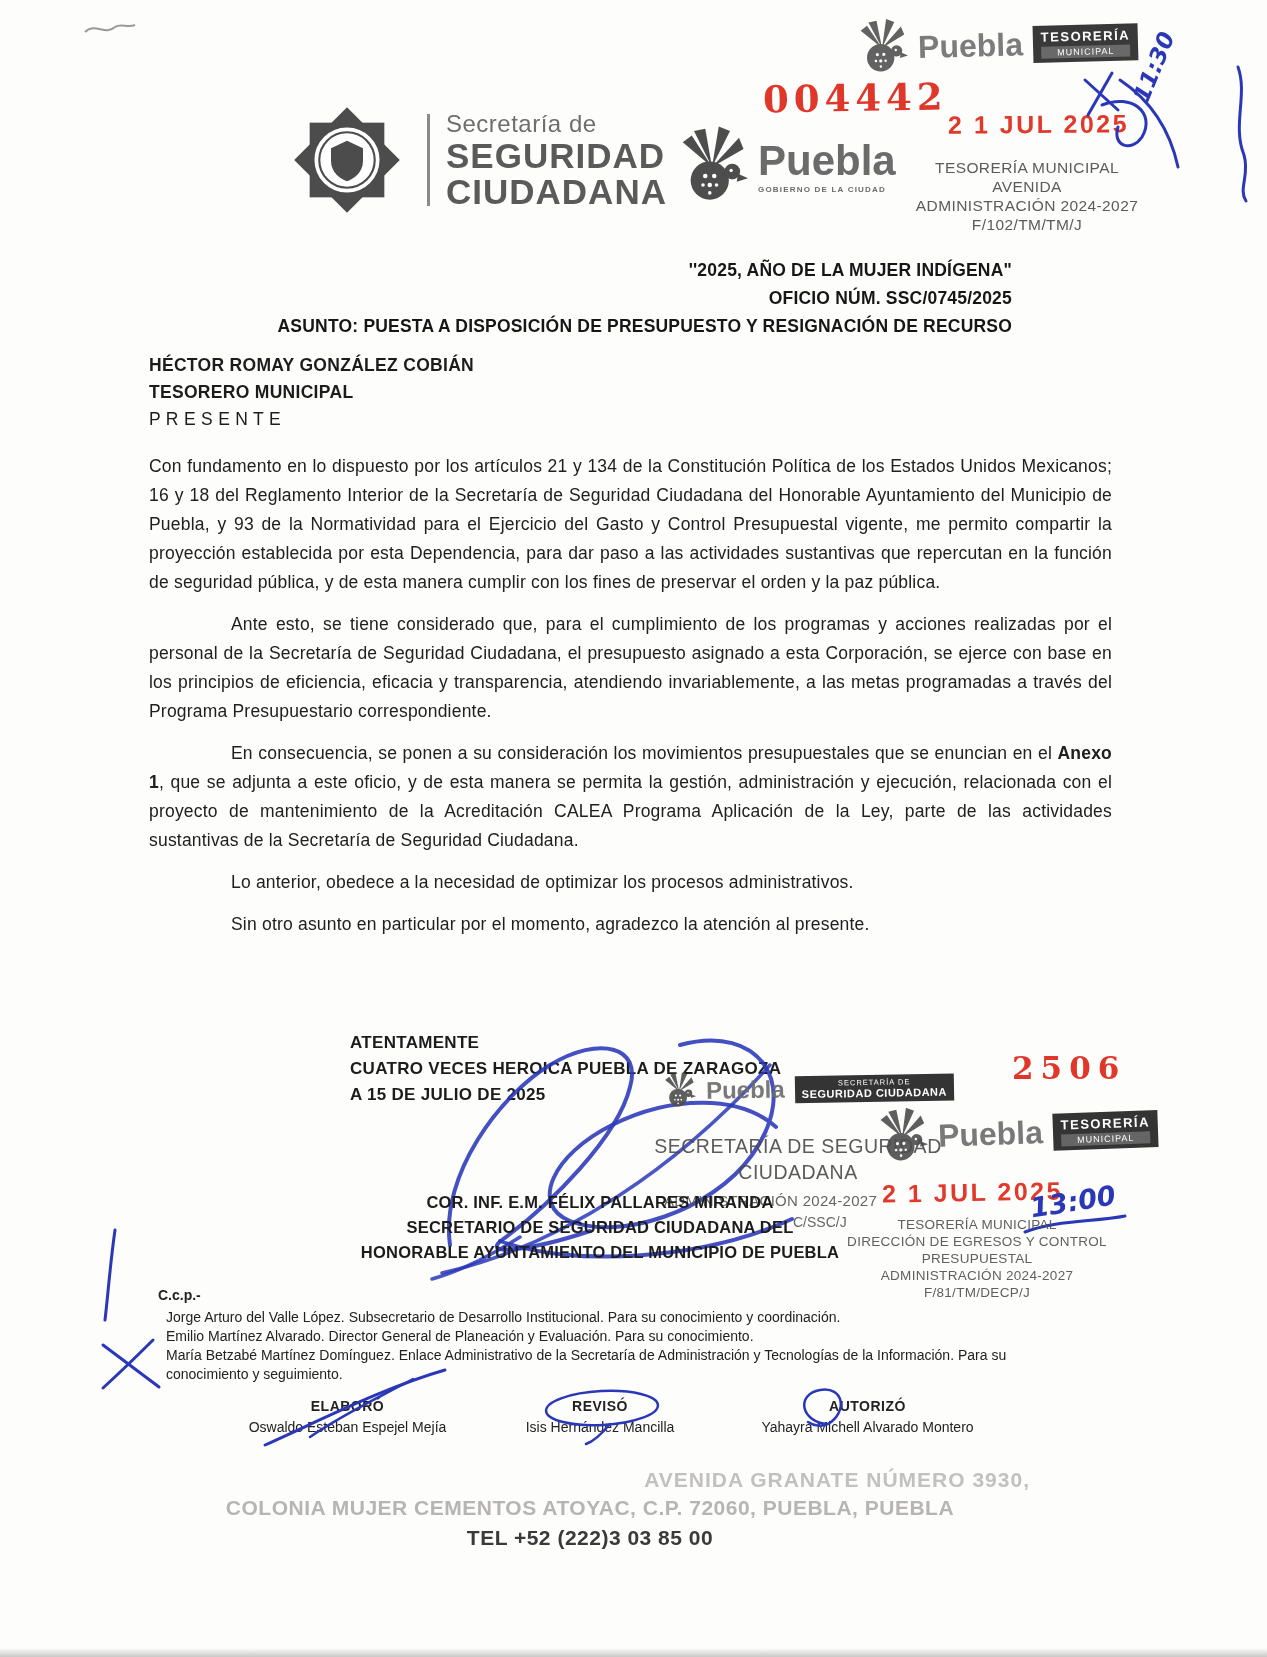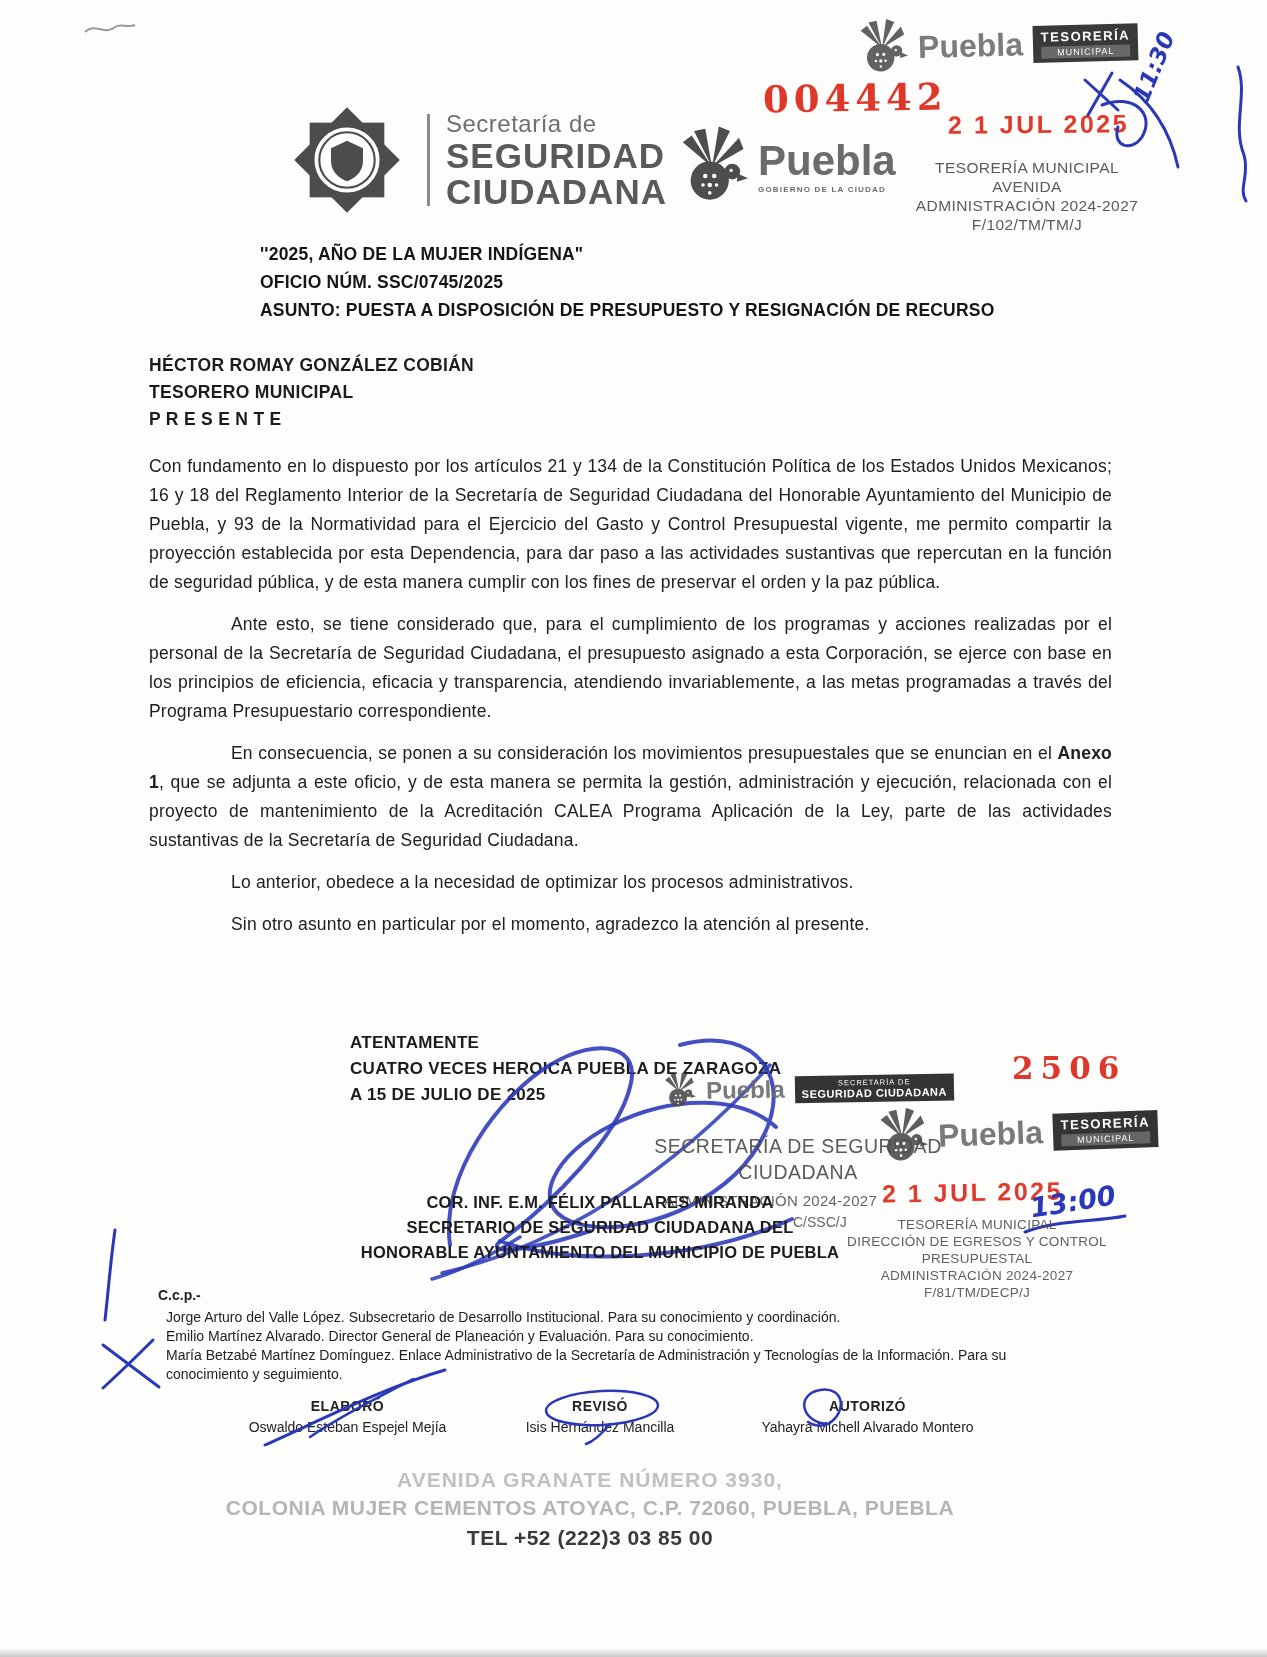--- a/index.html
+++ b/index.html
@@ -42,26 +42,26 @@
   .folio-bottom{left:1012px;top:1050px;font-size:31px;letter-spacing:7px;}
   .red-date{font-weight:700;color:#e03a2c;letter-spacing:2.5px;font-size:25px;}
   .date-top{left:948px;top:110px;transform:rotate(-.5deg);}
   .date-bottom{left:882px;top:1178px;transform:rotate(-1deg);}
   .ink{color:#2a38b8;}
   .hand{font-family:"DejaVu Sans",sans-serif;font-style:italic;font-weight:700;}
   .time-top{left:1128px;top:96px;font-size:23px;transform:rotate(-68deg);transform-origin:left top;}
   .time-bottom{left:1030px;top:1186px;font-size:27px;transform:rotate(-9deg);}
 
   
-  .subject{left:260px;top:240px;width:752px;font-size:17.5px;
+  .subject{left:260px;top:256px;width:752px;text-align:right;font-size:17.5px;
            line-height:28px;font-weight:600;color:#161616;letter-spacing:.2px;}
   .addressee{left:149px;top:352px;font-size:17.5px;line-height:27px;letter-spacing:.3px;}
   .addressee .nm{font-weight:700;}
   .addressee .rl{font-weight:600;}
-  .addressee .pr{font-weight:700;}
+  .addressee .pr{font-weight:400;}
   .letter-body{left:149px;top:452px;width:963px;font-size:17.5px;line-height:29px;
                text-align:justify;color:#202020;letter-spacing:.2px;}
   .letter-body p{margin:0 0 13px 0;}
   .letter-body p.ind{text-indent:82px;}
   .letter-body p.gap{}
 
   .closing{left:350px;top:1030px;width:480px;font-size:17px;
            line-height:26px;font-weight:600;letter-spacing:.3px;}
   .signer{left:320px;top:1190px;width:560px;text-align:center;font-size:16.5px;
           line-height:25px;font-weight:600;letter-spacing:.2px;}
@@ -80,21 +80,21 @@
   
   .cc{left:158px;top:1286px;width:884px;font-size:14px;line-height:19px;color:#222;}
   .cc .lbl{font-weight:700;margin-bottom:3px;}
   .cc .it{margin-left:8px;}
   .signoff{text-align:center;font-size:14px;color:#222;}
   .signoff .role{font-weight:700;margin-bottom:5px;letter-spacing:.5px;}
   .so-elaboro{left:245px;top:1398px;width:205px;}
   .so-reviso{left:505px;top:1398px;width:190px;}
   .so-autorizo{left:755px;top:1398px;width:225px;}
 
-  .addr1{left:150px;top:1468px;width:880px;text-align:center;font-size:21px;
+  .addr1{left:150px;top:1468px;width:880px;text-align:right;font-size:21px;
          color:#c2c1bf;font-weight:600;letter-spacing:1px;}
   .addr2{left:150px;top:1496px;width:880px;text-align:center;font-size:21px;
          color:#b6b5b3;font-weight:600;letter-spacing:.5px;}
   .phone{left:150px;top:1526px;width:880px;text-align:center;font-size:21px;
          color:#3a3a3a;font-weight:700;letter-spacing:.5px;}
 
   .scan-edge{left:0;bottom:0;width:1267px;height:9px;background:linear-gradient(#fdfdfc,#c9c9c7);}
   .corner-smudge{left:20px;bottom:2px;width:120px;height:5px;background:#9a9a98;border-radius:3px;opacity:.6;}
 
   svg.ink-svg path, svg.ink-svg ellipse{stroke:#2a38b8;fill:none;stroke-linecap:round;}

